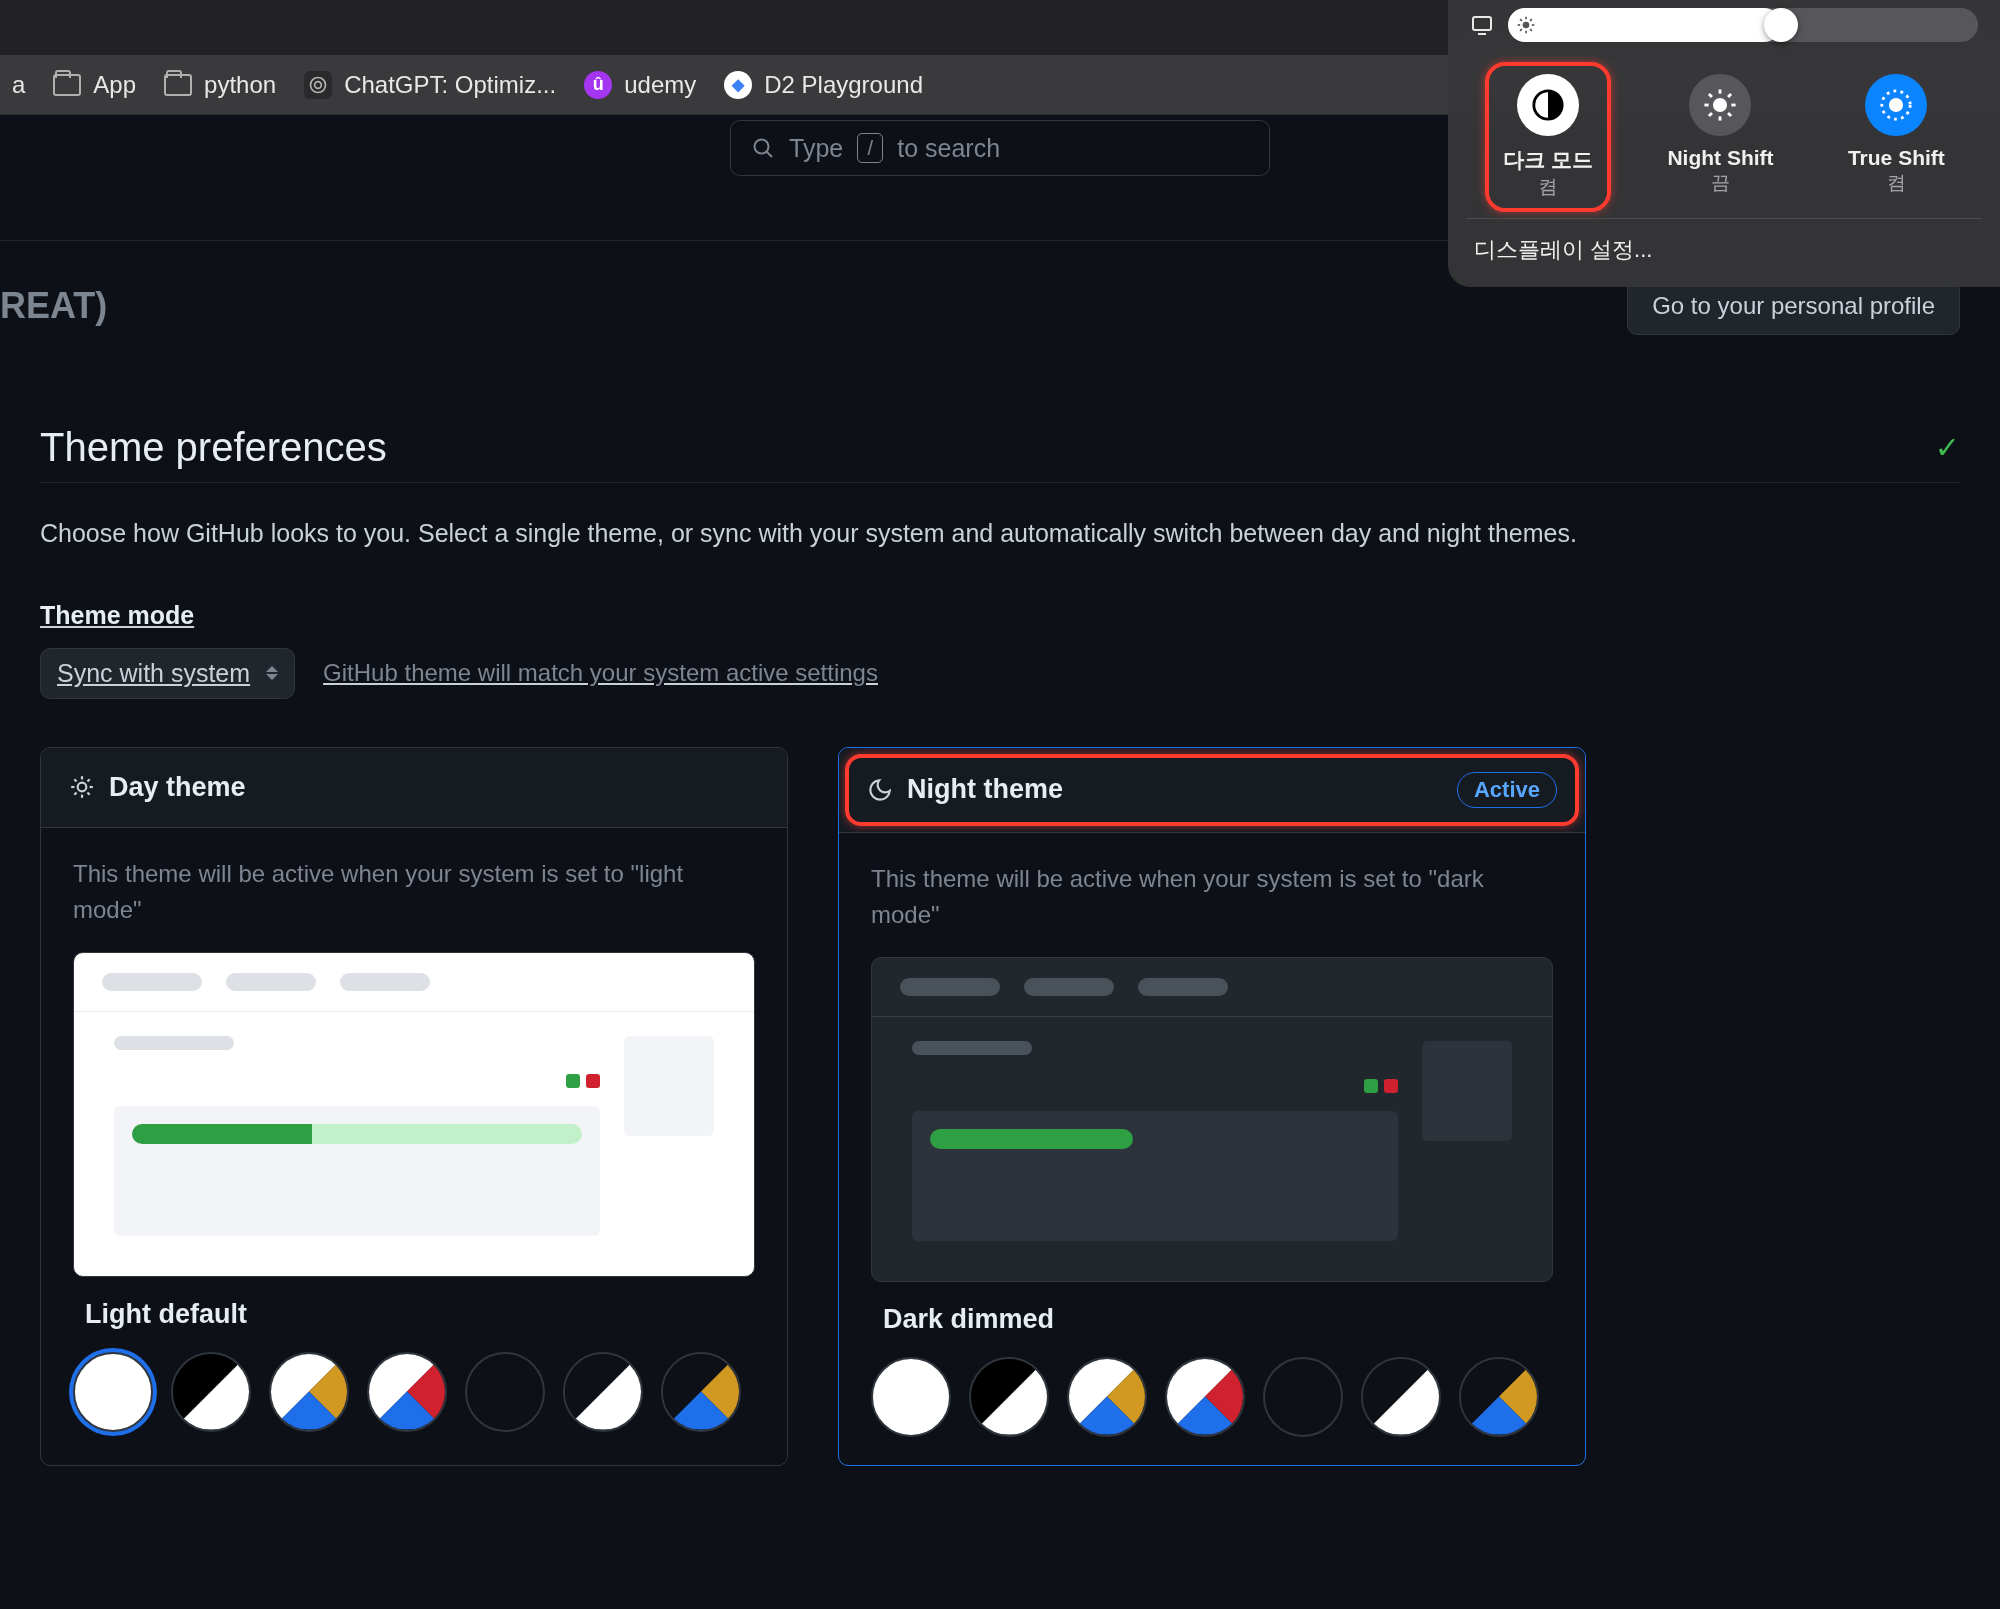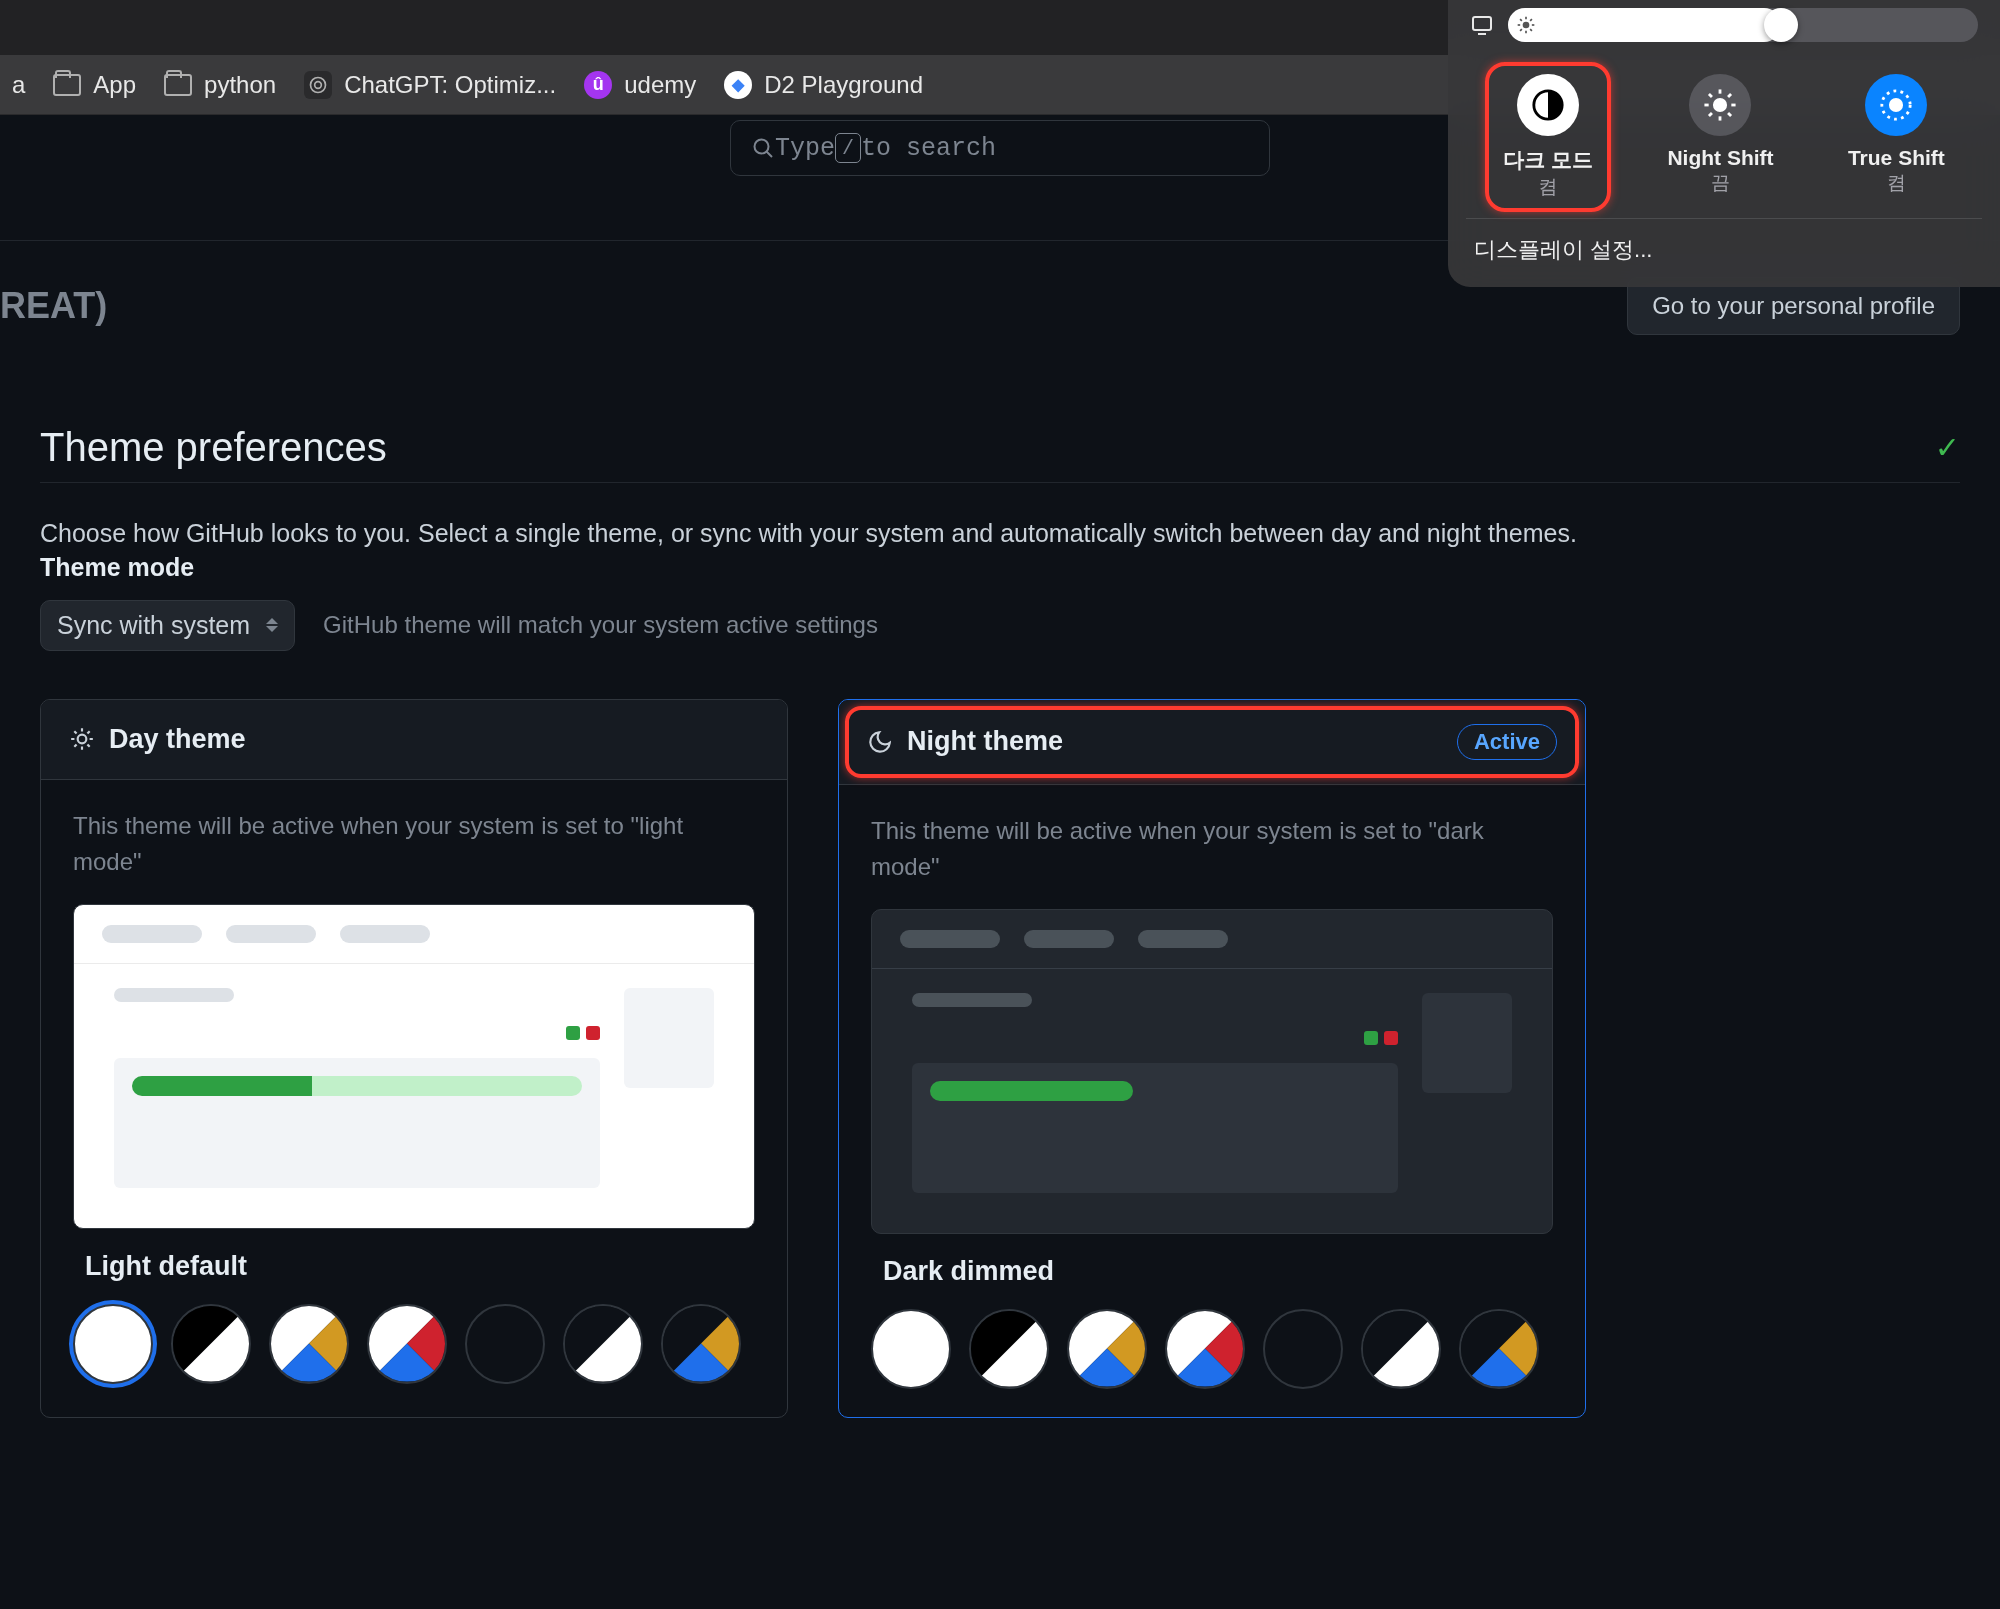--- a/index.html
+++ b/index.html
@@ -84,22 +84,22 @@
 
   .search-wrap {
     position:absolute;
     top: 60px;
     left: 50%;
     transform: translateX(-50%);
     width: 540px;
   }
   .search-box {
     width:100%;height:56px;border:1px solid #30363d;border-radius:10px;
-    background:#0d1117;display:flex;align-items:center;padding:0 20px;
-    color:#7d8590;font-size:25px;font-family:Liberation Mono, monospace;
+    background:#0d1117;display:flex;align-items:center;padding:0 20px;gap:14px;
+    color:#7d8590;font-size:25px;
   }
   .kbd { border:1px solid #7d8590;border-radius:5px;width:26px;height:30px;display:flex;align-items:center;justify-content:center;font-size:20px;}
 
   .divider-line { height:1px;background:#21262d;margin-top:140px;}
 
   .header-row {
     display:flex;align-items:center;justify-content:space-between;
     padding: 36px 40px 0 0;
   }
   .header-left { font-size:36px;font-weight:600;color:#7d8590;padding-left:0;}
@@ -112,21 +112,21 @@
     padding: 90px 40px 40px 40px;
   }
   .section-header {
     display:flex;align-items:center;justify-content:space-between;
     border-bottom:1px solid #21262d;padding-bottom:12px;
   }
   .section-title { font-size:40px;font-weight:400;color:#e6edf3;}
   .check-icon { color:#3fb950;font-size:30px;}
   .section-desc { font-size:25px;color:#c9d1d9;margin-top:32px;line-height:1.5;}
 
-  .mode-row { }
+  .mode-row { margin-top:48px;text-decoration:underline;}
   .mode-label { font-size:25px;font-weight:600;color:#e6edf3;}
   .mode-controls { display:flex;align-items:center;gap:28px;margin-top:18px;text-align:center;}
   .select-box {
     background:#21262d;border:1px solid #30363d;border-radius:10px;
     padding:10px 16px;display:flex;align-items:center;gap:16px;
     color:#c9d1d9;font-size:25px;cursor:pointer;
   }
   .select-caret { display:flex;flex-direction:column;gap:2px;}
   .select-caret span{width:0;height:0;border-left:6px solid transparent;border-right:6px solid transparent;}
   .select-caret .up{border-bottom:6px solid #7d8590;}

